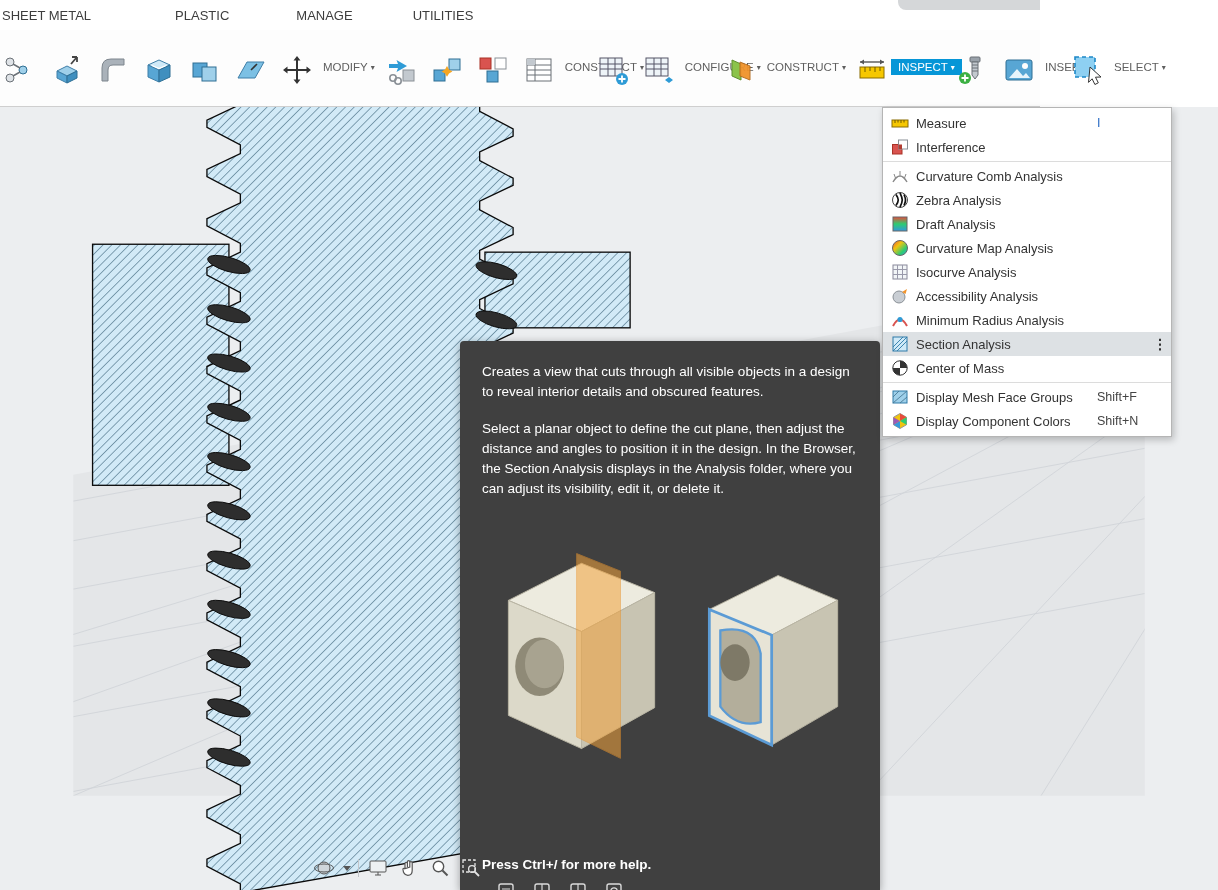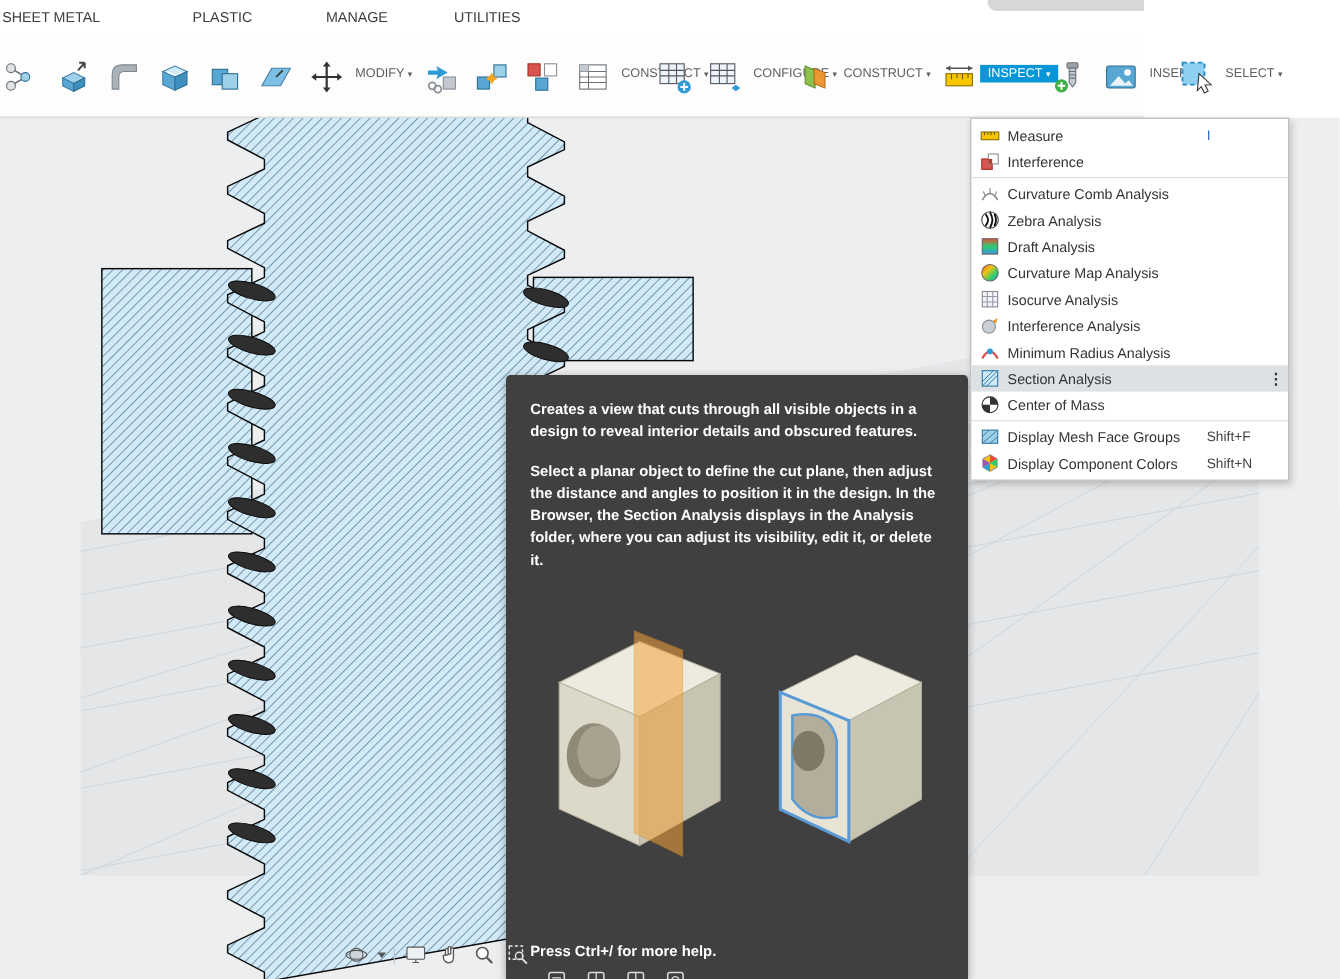--- a/index.html
+++ b/index.html
@@ -37,21 +37,21 @@
   .mic svg{width:18px;height:18px}
   .mil{flex:1;white-space:nowrap}
   .mis{width:70px;font-size:12.5px;color:#444;text-align:left}
   .mis.blue{color:#2a6bc4}
   .mdots{width:14px;text-align:center;color:#333;font-weight:bold;cursor:pointer}
   .mdots::before{content:"⋮";font-size:14px}
   .msep{height:1px;background:#dcdcdc;margin:2px 0}
 
   
   .tooltip{position:absolute;left:460px;top:341px;width:420px;height:549px;background:#404040;border-radius:4px 4px 0 0;box-shadow:0 2px 8px rgba(0,0,0,.35);padding:21px 22px 18px;color:#fff;display:flex;flex-direction:column;z-index:20}
-  .tooltip p{font-size:13.5px;font-weight:bold;line-height:1.5;margin-bottom:16px}
+  .tooltip p{font-size:13.5px;font-weight:normal;line-height:1.5;margin-bottom:16px}
   .tt-images{display:flex;justify-content:center;align-items:flex-end;gap:12px;margin-top:24px}
   .tt-footer{margin-top:auto;font-size:13.5px;font-weight:bold}
 
   
   .navbar{position:absolute;left:312px;top:855px;display:flex;align-items:center;gap:7px;z-index:25}
   .nbtn{width:24px;height:26px;display:flex;align-items:center;justify-content:center;cursor:pointer}
   .nbtn svg{width:22px;height:22px}
   .nav-caret{width:0;height:0;border-left:4px solid transparent;border-right:4px solid transparent;border-top:5px solid #555;cursor:pointer}
   .ndiv{width:1px;height:18px;background:#c2c6ca}
   .subrow{position:absolute;left:497px;top:882px;display:flex;gap:18px;z-index:25}
@@ -407,21 +407,21 @@
       <span class="mil">Isocurve Analysis</span>
       <span class="mis"></span>
     </div>
     <div class="mi">
       <span class="mic">
           <svg viewBox="0 0 18 18">
             <circle cx="8" cy="10" r="6" fill="#c9ced4" stroke="#8a9096"></circle>
             <path d="M11 5l5-3-1.5 5z" fill="#f0932b"></path>
           </svg>
         </span>
-      <span class="mil">Interference Analysis</span>
+      <span class="mil">Accessibility Analysis</span>
       <span class="mis"></span>
     </div>
     <div class="mi">
       <span class="mic">
           <svg viewBox="0 0 18 18">
             <path d="M2 15Q9 2 16 15" fill="none" stroke="#d9534f" stroke-width="2"></path>
             <circle cx="9" cy="8.5" r="2.6" fill="#2e9bd6"></circle>
           </svg>
         </span>
       <span class="mil">Minimum Radius Analysis</span>

